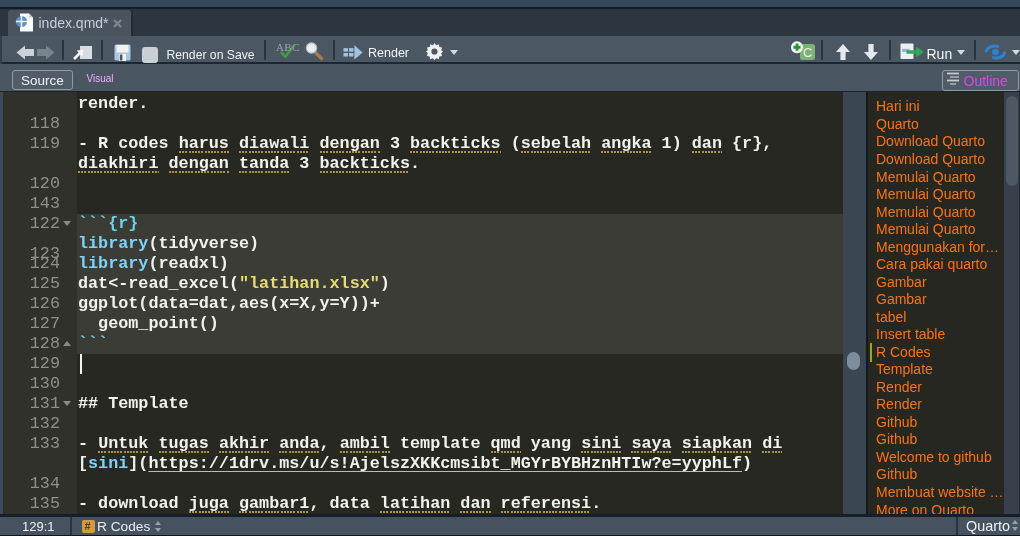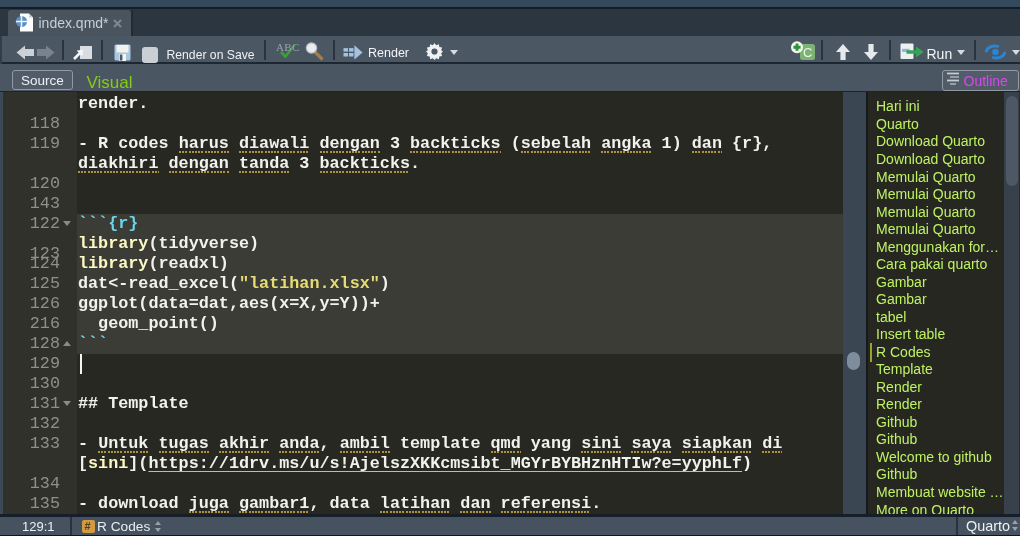--- a/index.html
+++ b/index.html
@@ -3,25 +3,25 @@
 <meta charset="utf-8">
 <style>
   * { margin:0; padding:0; box-sizing:border-box; }
   html,body { width:1020px; height:536px; overflow:hidden; background:#272822; }
   body { position:relative; font-family:"Liberation Sans", sans-serif; }
   .abs { position:absolute; }
   .mono { font-family:"Liberation Mono", monospace; font-size:16.78px; line-height:20px; white-space:pre; color:#f2f2ed; font-weight:bold; }
   .sep { position:absolute; width:2px; top:40px; height:20px; background:#2b343e; }
   .u { background-image:repeating-linear-gradient(90deg,#b0923f 0 2px, rgba(0,0,0,0) 2px 3.2px); background-size:100% 2px; background-repeat:no-repeat; background-position:0 17.2px; }
   .lnk { text-decoration:underline solid 1.3px #bcbcb4; text-underline-offset:3px; }
-  .pink { color:#fef9c3; }
+  .pink { color:#7dd3fc; }
   .yel { color:#e6db74; }
   .cyan { color:#6cd3e8; }
   .ln { position:absolute; right:0; color:#8f9089; font-family:"Liberation Mono", monospace; font-size:16.78px; line-height:20px; }
-  .oli { position:absolute; left:876px; color:#bef264; font-size:14px; white-space:nowrap; }
+  .oli { position:absolute; left:876px; color:#f97316; font-size:14px; white-space:nowrap; }
   .tri-d { width:0; height:0; border-left:4.5px solid transparent; border-right:4.5px solid transparent; border-top:5.5px solid #8b8b84; position:absolute; }
   .tri-u { width:0; height:0; border-left:4.5px solid transparent; border-right:4.5px solid transparent; border-bottom:5.5px solid #8b8b84; position:absolute; }
   .caret { width:0; height:0; border-left:4.5px solid transparent; border-right:4.5px solid transparent; border-top:5px solid #d7dbdf; position:absolute; }
 </style>
 </head>
 <body>
 
 <div class="abs" style="left:0;top:0;width:1020px;height:7px;background:#35495c;"></div>
 <div class="abs" style="left:0;top:7px;width:1020px;height:2px;background:#121d28;"></div>
 
@@ -122,21 +122,21 @@
 <svg class="abs" style="left:985px;top:43px;" width="21" height="18" viewBox="0 0 21 18">
   <circle cx="10.5" cy="9" r="3.3" fill="#2a84d2"></circle>
   <path d="M1.4 8 C2.4 4.4 7.2 2.1 12.8 3.4" stroke="#2a84d2" stroke-width="2.9" fill="none" stroke-linecap="round"></path>
   <path d="M19.6 10 C18.6 13.6 13.8 15.9 8.2 14.6" stroke="#2a84d2" stroke-width="2.9" fill="none" stroke-linecap="round"></path>
 </svg>
 <div class="caret" style="left:1012px;top:50px;"></div>
 
 <div class="abs" style="left:0;top:64px;width:1020px;height:27px;background:#4b5663;"></div>
 <div class="abs" style="left:11.5px;top:69.5px;width:61px;height:20.5px;background:#525c68;border:1px solid #919aa4;border-radius:3px;"></div>
 <div class="abs" style="left:21px;top:73px;font-size:13.5px;color:#eef1f4;">Source</div>
-<div class="abs" style="left:86.5px;top:73px;font-size:17px;color:#84cc16;">Visual</div>
+<div class="abs" style="left:86.5px;top:73px;font-size:10px;color:#f0abfc;">Visual</div>
 <div class="abs" style="left:941.5px;top:70px;width:77px;height:20.5px;background:#525c68;border:1px solid #919aa4;border-radius:3px;"></div>
 <svg class="abs" style="left:945px;top:72px;" width="16" height="13" viewBox="0 0 16 13">
   <line x1="2" y1="1.5" x2="14" y2="1.5" stroke="#c3cad0" stroke-width="1.8"></line>
   <line x1="5" y1="5" x2="14" y2="5" stroke="#9fa7af" stroke-width="1.8"></line>
   <line x1="2" y1="8.5" x2="14" y2="8.5" stroke="#c3cad0" stroke-width="1.8"></line>
   <line x1="5" y1="12" x2="11" y2="12" stroke="#9fa7af" stroke-width="1.8"></line>
 </svg>
 <div class="abs" style="left:963.5px;top:72.5px;font-size:14px;color:#d946ef;">Outline</div>
 <div class="abs" style="left:0;top:90.5px;width:1020px;height:1.5px;background:#1b242e;"></div>
 
@@ -160,21 +160,21 @@
 <div class="abs" style="left:0;top:94px;width:60px;height:420px;">
   <div class="ln" style="top:20px;">118</div>
   <div class="ln" style="top:40px;">119</div>
   <div class="ln" style="top:80px;">120</div>
   <div class="ln" style="top:100px;">143</div>
   <div class="ln" style="top:120px;">122</div>
   <div class="ln" style="top:150px;">123</div>
   <div class="ln" style="top:160px;">124</div>
   <div class="ln" style="top:180px;">125</div>
   <div class="ln" style="top:200px;">126</div>
-  <div class="ln" style="top:220px;">216</div>
+  <div class="ln" style="top:220px;">127</div>
   <div class="ln" style="top:240px;">128</div>
   <div class="ln" style="top:260px;">129</div>
   <div class="ln" style="top:280px;">130</div>
   <div class="ln" style="top:300px;">131</div>
   <div class="ln" style="top:320px;">132</div>
   <div class="ln" style="top:340px;">133</div>
   <div class="ln" style="top:380px;">134</div>
   <div class="ln" style="top:400px;text-align:center;">135</div>
 </div>
 

